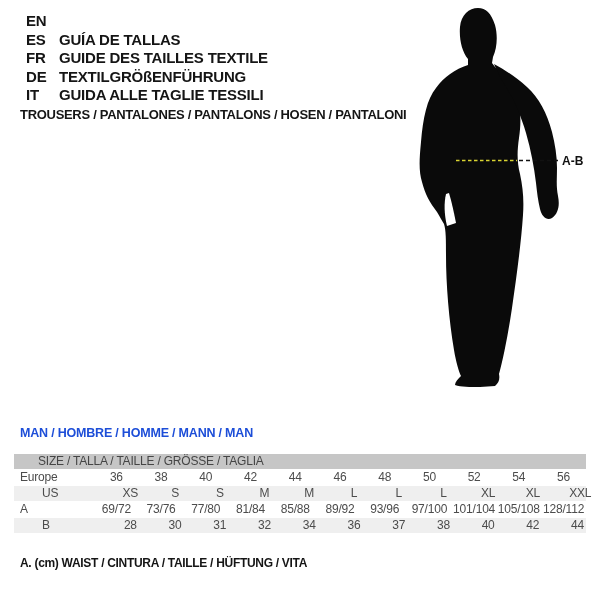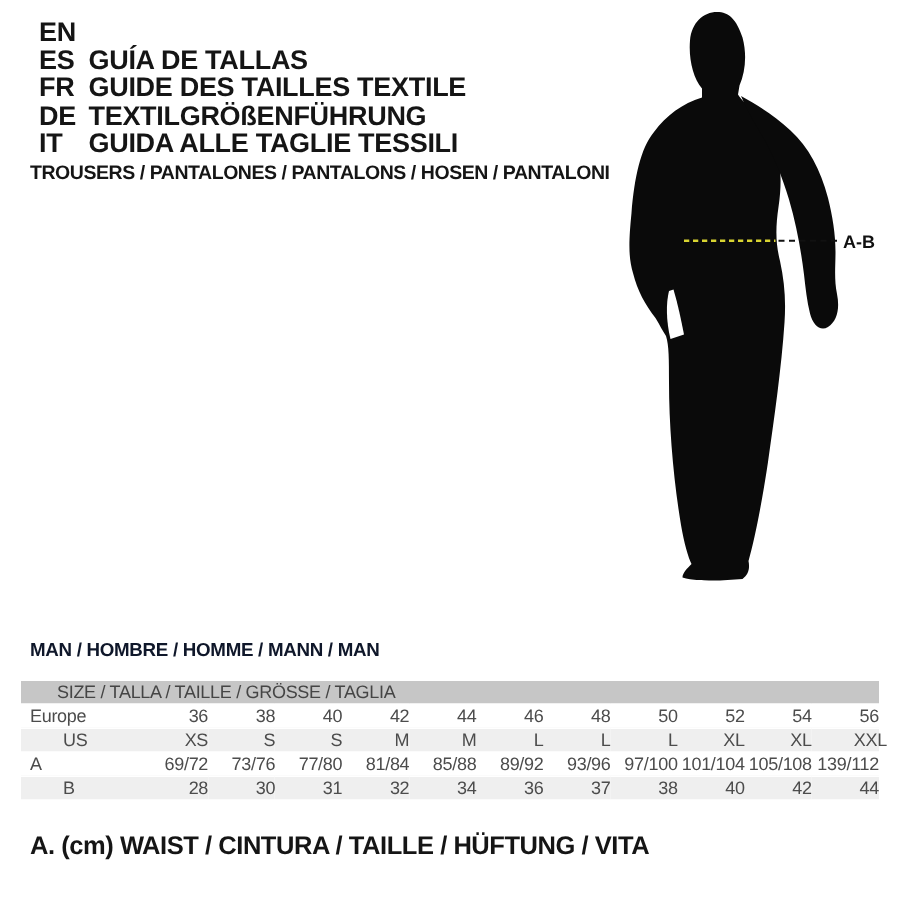--- a/index.html
+++ b/index.html
@@ -3,50 +3,50 @@
 <meta charset="utf-8">
 <style>
   * { margin: 0; padding: 0; box-sizing: border-box; }
   html, body { width: 600px; height: 600px; background: #ffffff; overflow: hidden; }
   body { font-family: "Liberation Sans", "DejaVu Sans", sans-serif; position: relative; }
 
   .abs { position: absolute; }
 
   
   .lang-list { top: 12px; left: 26px; }
-  .lang-row { display: flex; line-height: 18.6px; font-size: 18px; font-weight: 700;
+  .lang-row { display: flex; line-height: 18.6px; font-size: 15px; font-weight: 700;
               color: #151515; letter-spacing: -0.2px; }
   .lang-code { width: 33px; }
 
   
   .category-title { top: 107px; left: 20px; font-size: 13px; font-weight: 700;
                     color: #151515; letter-spacing: -0.3px; }
 
   
   .gender-title { top: 426px; left: 20px; font-size: 12.5px; font-weight: 700;
-                  color: #0f172a; letter-spacing: -0.2px; }
+                  color: #1d4ed8; letter-spacing: -0.2px; }
 
   
   .figure-svg { top: 0; left: 0; width: 600px; height: 600px; pointer-events: none; }
   .measure-text { font-family: "Liberation Sans", "DejaVu Sans", sans-serif;
                   font-size: 12px; font-weight: 600; fill: #111111; }
 
   
   .size-table { top: 454px; left: 14px; width: 572px; border-collapse: collapse;
                 table-layout: fixed; font-size: 12px; color: #4c4c4c; letter-spacing: -0.2px; }
-  .size-table td { height: 16px; padding: 0; text-align: right; vertical-align: middle;
+  .size-table td { height: 16px; padding: 0; text-align: center; vertical-align: middle;
                    border-bottom: 1px solid #ffffff; white-space: nowrap; }
   .size-table td.rowlabel { text-align: left; padding-left: 6px; }
   .size-table tr.hdr td { background: #c6c6c6; height: 15px; text-align: left;
                           padding-left: 24px; color: #454545; }
   .size-table tr.alt td { background: #efefef; padding-left: 28px; }
   .size-table col.labelcol { width: 80px; }
 
   
-  .notes { top: 555px; left: 20px; line-height: 17.5px; font-size: 17px;
+  .notes { top: 555px; left: 20px; line-height: 17.5px; font-size: 12px;
            font-weight: 700; color: #151515; letter-spacing: -0.3px; }
 </style>
 </head>
 <body>
 
 <div class="abs lang-list">
   <div class="lang-row">
     <span class="lang-code">EN</span>
   </div>
   <div class="lang-row">
@@ -177,21 +177,21 @@
     <td>69/72</td>
     <td>73/76</td>
     <td>77/80</td>
     <td>81/84</td>
     <td>85/88</td>
     <td>89/92</td>
     <td>93/96</td>
     <td>97/100</td>
     <td>101/104</td>
     <td>105/108</td>
-    <td>139/112</td>
+    <td>128/112</td>
   </tr>
   <tr class="alt">
     <td class="rowlabel">B</td>
     <td>28</td>
     <td>30</td>
     <td>31</td>
     <td>32</td>
     <td>34</td>
     <td>36</td>
     <td>37</td>

